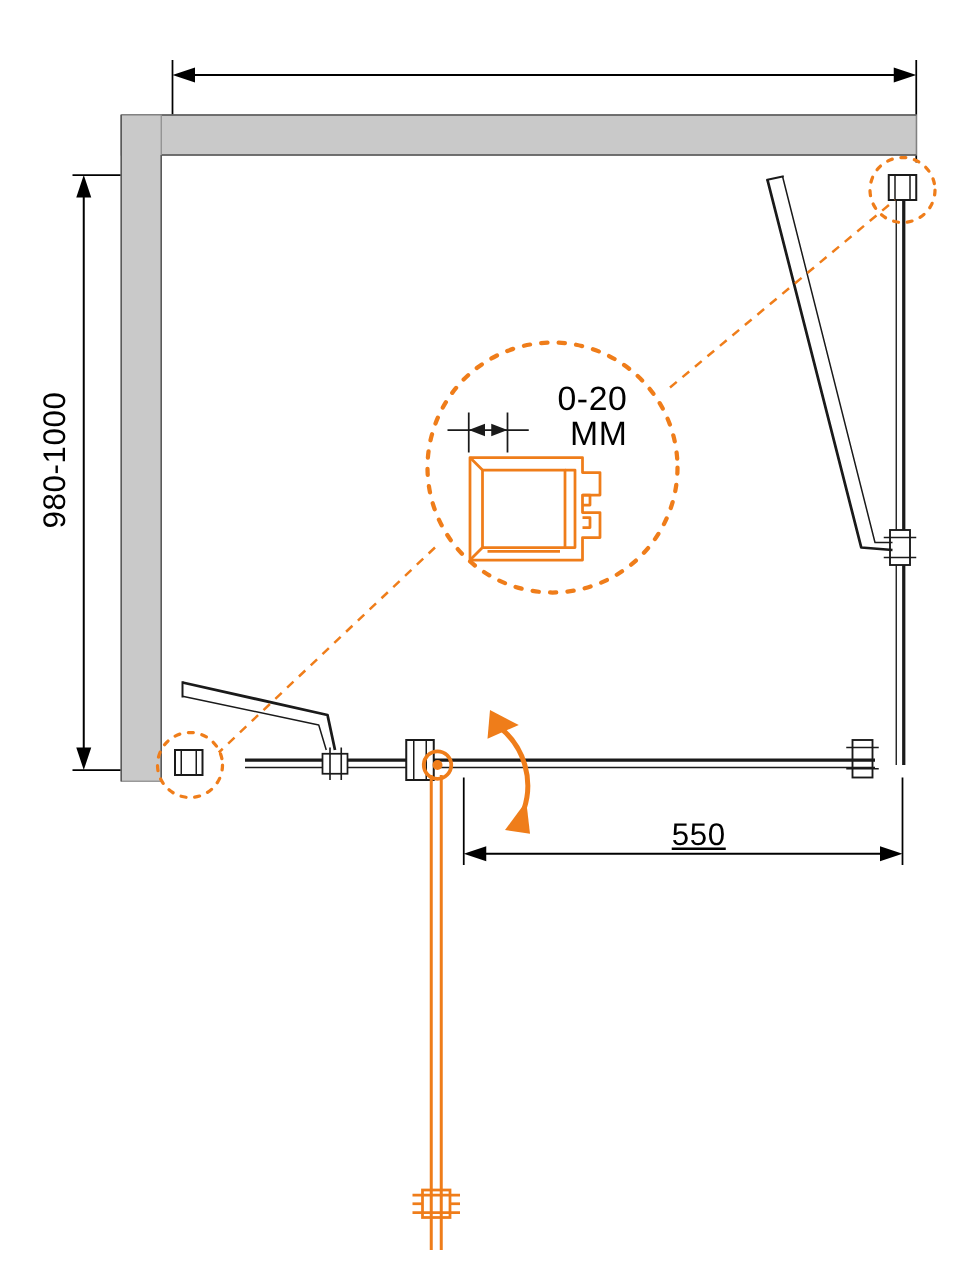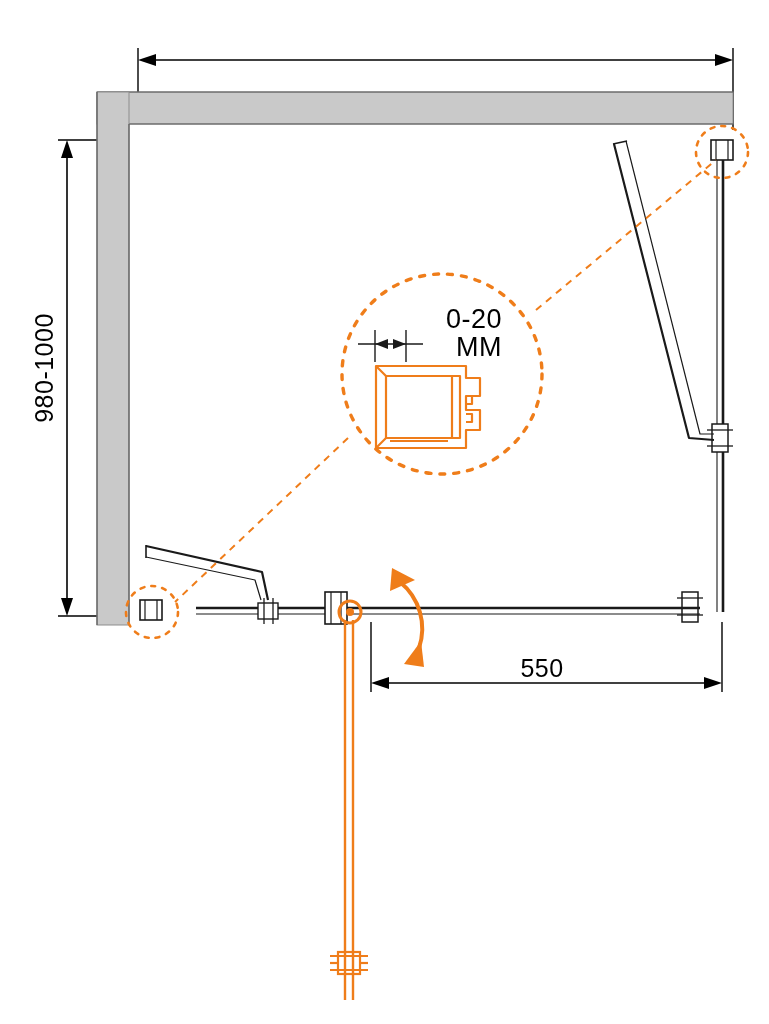--- a/index.html
+++ b/index.html
@@ -36,25 +36,26 @@
   }
   #label-height {
     left: 30px;
     top: 368px;
     font-size: 25px;
     transform-origin: left top;
     transform: rotate(-90deg) translateX(-50%);
     letter-spacing: 0.5px;
   }
   #label-door {
-    left: 542px;
+    left: 559px;
     top: 654px;
     transform: translateX(-50%);
     font-size: 25px;
     letter-spacing: 0.5px;
+    text-decoration: underline;
   }
   #label-gap {
     left: 473px;
     top: 305px;
     transform: translateX(-50%);
     font-size: 27px;
     color: #000000;
     text-align: right;
     line-height: 1.05;
     letter-spacing: 0.5px;

